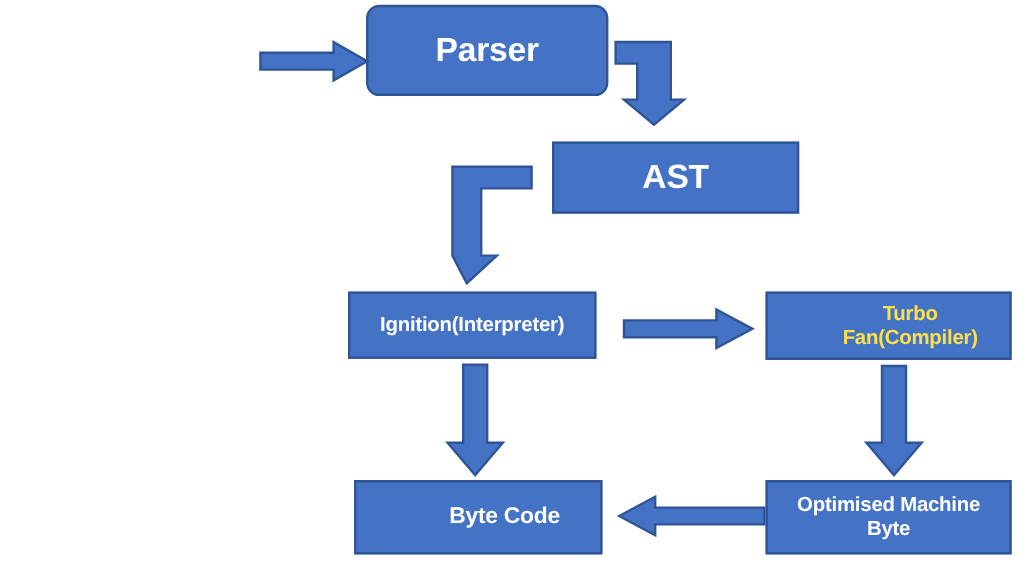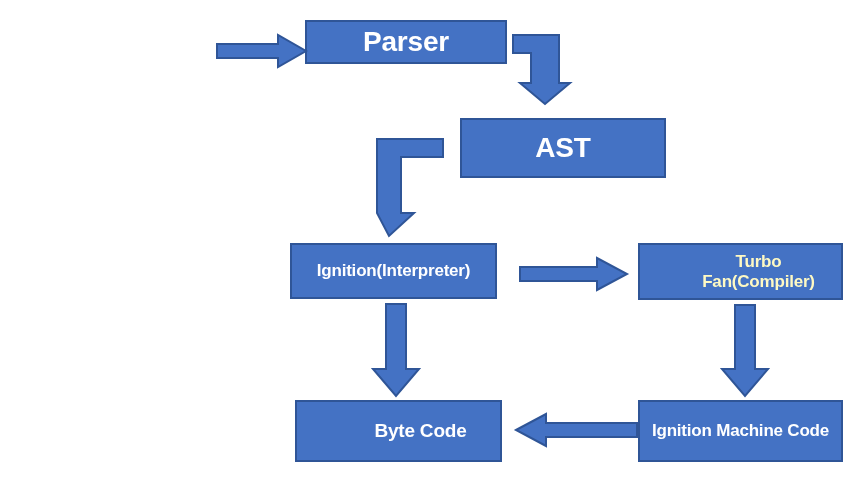--- a/index.html
+++ b/index.html
@@ -31,21 +31,21 @@
     line-height: 1.15;
     letter-spacing: -0.2px;
     -webkit-font-smoothing: antialiased;
   }
   .node-label {
     display: block;
     padding: 0 6px;
   }
   
   #node-js        { left: 10px;  top: 20px;  width: 207px; height: 58px; font-size: 23px; }
-  #node-parser    { left: 305px; top: 20px;  width: 202px; height: 44px; font-size: 28px; }
+  #node-parser    { left: 305px; top: 4px;  width: 202px; height: 76px; font-size: 28px; border-radius: 11px; }
   #node-ast       { left: 460px; top: 118px; width: 206px; height: 60px; font-size: 28px; }
   #node-ignition  { left: 290px; top: 243px; width: 207px; height: 56px; font-size: 17px; }
   #node-turbofan  { left: 638px; top: 243px; width: 205px; height: 57px; font-size: 17px; }
   #node-bytecode  { left: 295px; top: 400px; width: 207px; height: 62px; font-size: 19px; }
   #node-optmach   { left: 638px; top: 400px; width: 205px; height: 62px; font-size: 17px; }
 
   
   .arrow {
     position: absolute;
   }
@@ -78,30 +78,30 @@
   </div>
 
   <div class="node" id="node-ast" style="background: rgb(68, 114, 196); border-color: rgb(47, 85, 151); color: rgb(255, 255, 255);">
     <span class="node-label">AST</span>
   </div>
 
   <div class="node" id="node-ignition" style="background: rgb(68, 114, 196); border-color: rgb(47, 85, 151); color: rgb(255, 255, 255);">
     <span class="node-label">Ignition(Interpreter)</span>
   </div>
 
-  <div class="node" id="node-turbofan" style="background: rgb(68, 114, 196); border-color: rgb(47, 85, 151); color: #fef9c3; padding-left: 36px;">
+  <div class="node" id="node-turbofan" style="background: rgb(68, 114, 196); border-color: rgb(47, 85, 151); color: #fde047; padding-left: 36px;">
     <span class="node-label">Turbo Fan(Compiler)</span>
   </div>
 
   <div class="node" id="node-bytecode" style="background: rgb(68, 114, 196); border-color: rgb(47, 85, 151); color: rgb(255, 255, 255); padding-left: 44px;">
     <span class="node-label">Byte Code</span>
   </div>
 
   <div class="node" id="node-optmach" style="background: rgb(68, 114, 196); border-color: rgb(47, 85, 151); color: rgb(255, 255, 255);">
-    <span class="node-label">Ignition Machine Code</span>
+    <span class="node-label">Optimised Machine Byte</span>
   </div>
 
   <div class="arrow" id="arrow-js-parser">
     <svg width="92" height="36" viewBox="0 0 92 36" aria-hidden="true">
       <polygon class="arrow-shape" points="1,11 62,11 62,2 90,18 62,34 62,25 1,25" style="fill: rgb(68, 114, 196); stroke: rgb(47, 85, 151);"></polygon>
     </svg>
   </div>
 
   <div class="arrow" id="arrow-parser-ast">
     <svg width="62" height="72" viewBox="0 0 62 72" aria-hidden="true">

